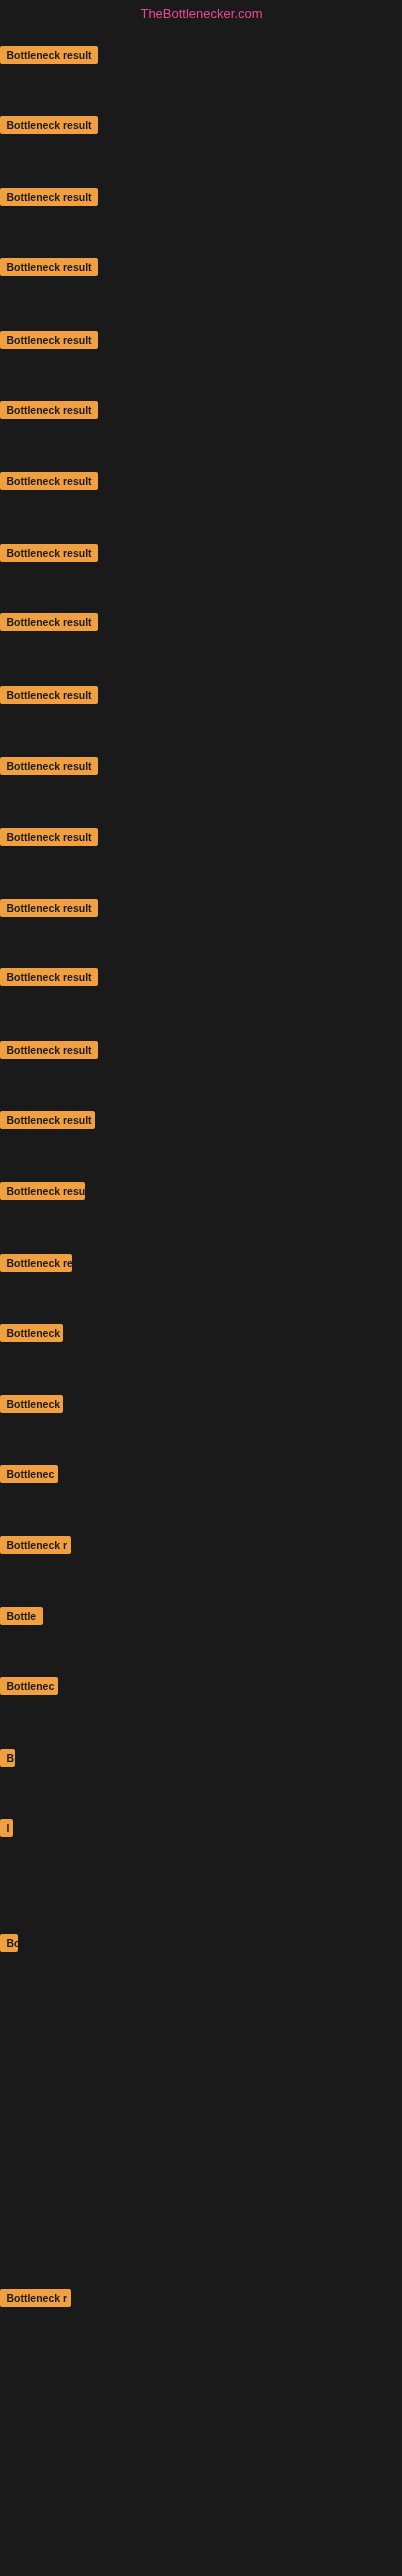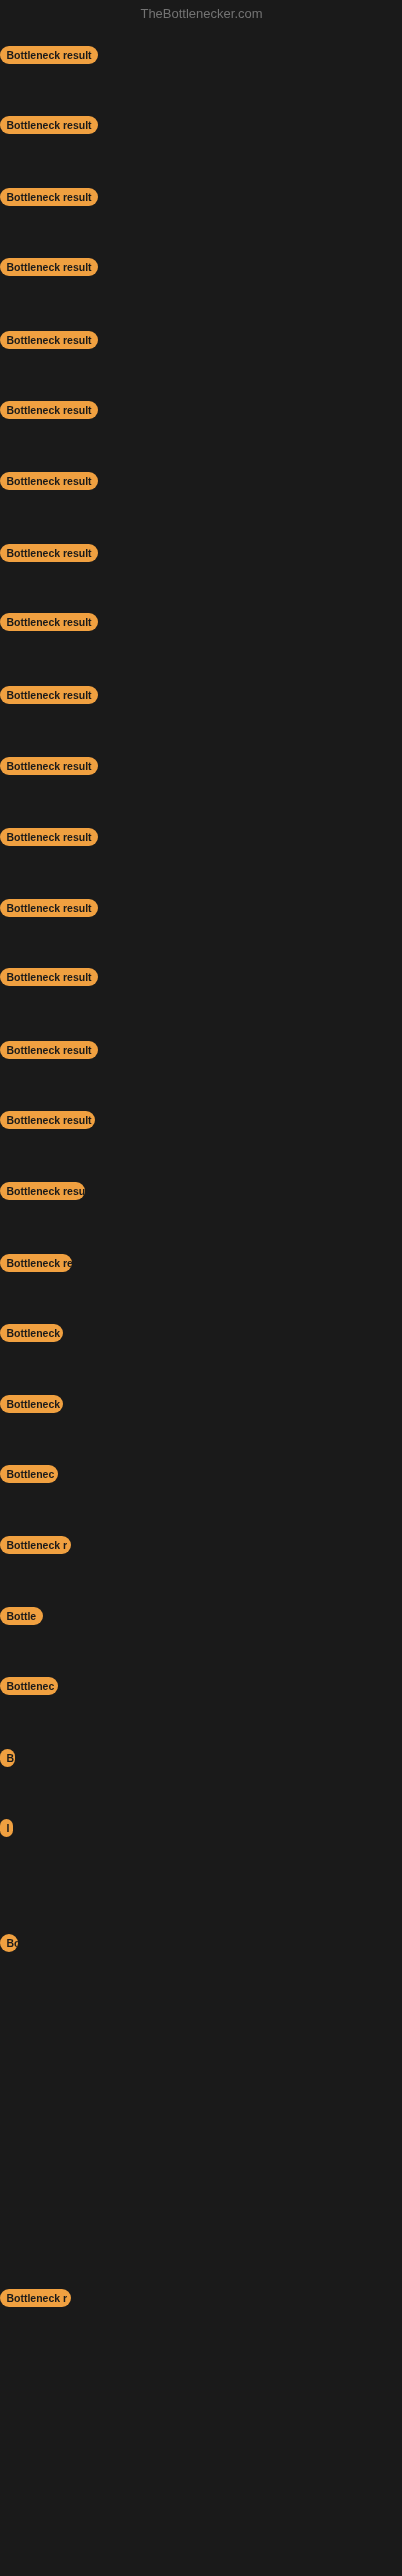--- a/index.html
+++ b/index.html
@@ -11,39 +11,39 @@
     body {
       width: 403px;
       min-height: 2576px;
       background-color: #1a1a1a;
       font-family: Arial, sans-serif;
       position: relative;
     }
 
     .site-title {
       text-align: center;
-      color: #737373;
+      color: #ec4899;
       font-size: 13px;
       padding: 6.4px 0 3.2px 0;
       font-weight: normal;
     }
 
     .bottleneck-item {
       position: absolute;
       left: 0;
     }
 
     .bottleneck-badge {
       background-color: #f0a040;
       color: #1a1a1a;
       font-size: 10.5px;
       font-weight: bold;
       padding: 3.2px 6.4px;
       display: inline-block;
-      border-radius: 9px;
+      border-radius: 2px;
       white-space: nowrap;
       overflow: hidden;
     }
   </style>
 </head>
 <body style="min-height: 2576px; position: relative;">
 
 <div class="site-title">TheBottlenecker.com</div>
 
 <div id="items-container">

